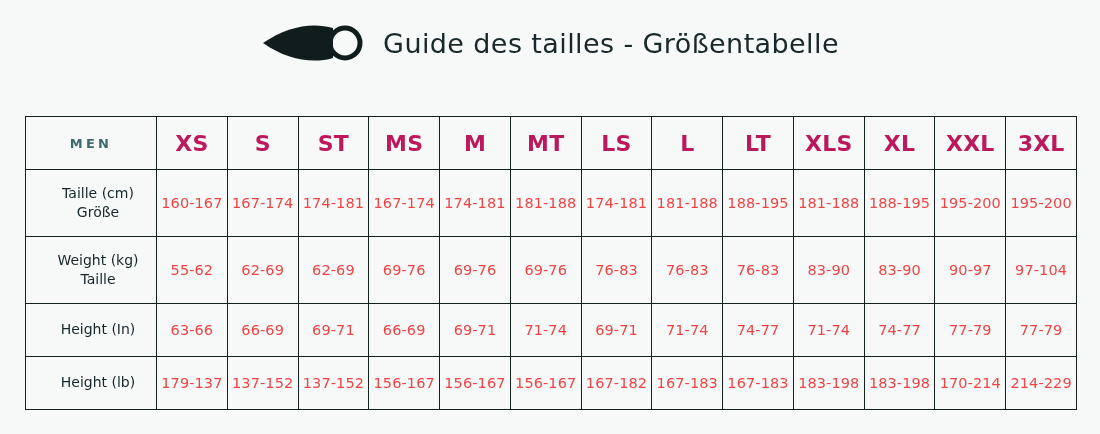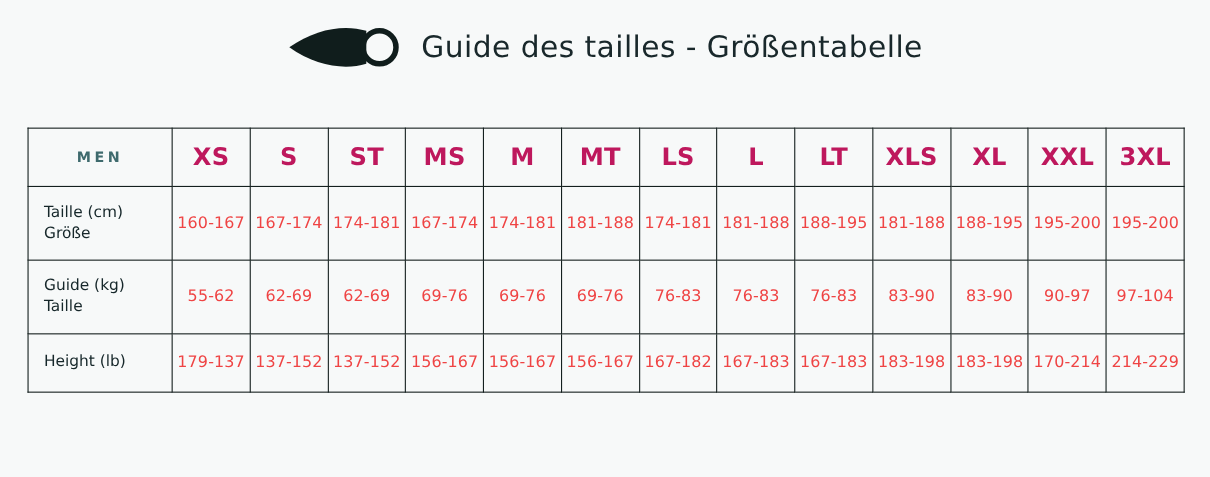--- a/index.html
+++ b/index.html
@@ -77,21 +77,21 @@
     height: 52px;
   }
   thead th.size-head {
     font-size: 22px;
     font-weight: 700;
     color: #be185d;
     height: 52px;
     letter-spacing: 0.2px;
   }
   tbody td.row-label {
-    text-align: left;
+    text-align: center;
     padding: 6px 0 6px 14px;
     font-size: 14px;
     line-height: 1.38;
     font-weight: 400;
     color: #16272a;
   }
   tbody td.value {
     font-size: 14.5px;
     color: #ef4444;
     height: 52px;
@@ -154,38 +154,56 @@
           <td class="value">181-188</td>
           <td class="value">188-195</td>
           <td class="value">181-188</td>
           <td class="value">188-195</td>
           <td class="value">195-200</td>
           <td class="value">195-200</td>
         </tr>
 
         <tr class="tall">
           <td class="row-label">
-            <span class="label-line">Guide (kg)</span>
+            <span class="label-line">Weight (kg)</span>
             <span class="label-line">Taille</span>
           </td>
           <td class="value">55-62</td>
           <td class="value">62-69</td>
           <td class="value">62-69</td>
           <td class="value">69-76</td>
           <td class="value">69-76</td>
           <td class="value">69-76</td>
           <td class="value">76-83</td>
           <td class="value">76-83</td>
           <td class="value">76-83</td>
           <td class="value">83-90</td>
           <td class="value">83-90</td>
           <td class="value">90-97</td>
           <td class="value">97-104</td>
         </tr>
 
+        <tr>
+          <td class="row-label">
+            <span class="label-line">Height (In)</span>
+          </td>
+          <td class="value">63-66</td>
+          <td class="value">66-69</td>
+          <td class="value">69-71</td>
+          <td class="value">66-69</td>
+          <td class="value">69-71</td>
+          <td class="value">71-74</td>
+          <td class="value">69-71</td>
+          <td class="value">71-74</td>
+          <td class="value">74-77</td>
+          <td class="value">71-74</td>
+          <td class="value">74-77</td>
+          <td class="value">77-79</td>
+          <td class="value">77-79</td>
+        </tr>
 
         <tr>
           <td class="row-label">
             <span class="label-line">Height (lb)</span>
           </td>
           <td class="value">179-137</td>
           <td class="value">137-152</td>
           <td class="value">137-152</td>
           <td class="value">156-167</td>
           <td class="value">156-167</td>

